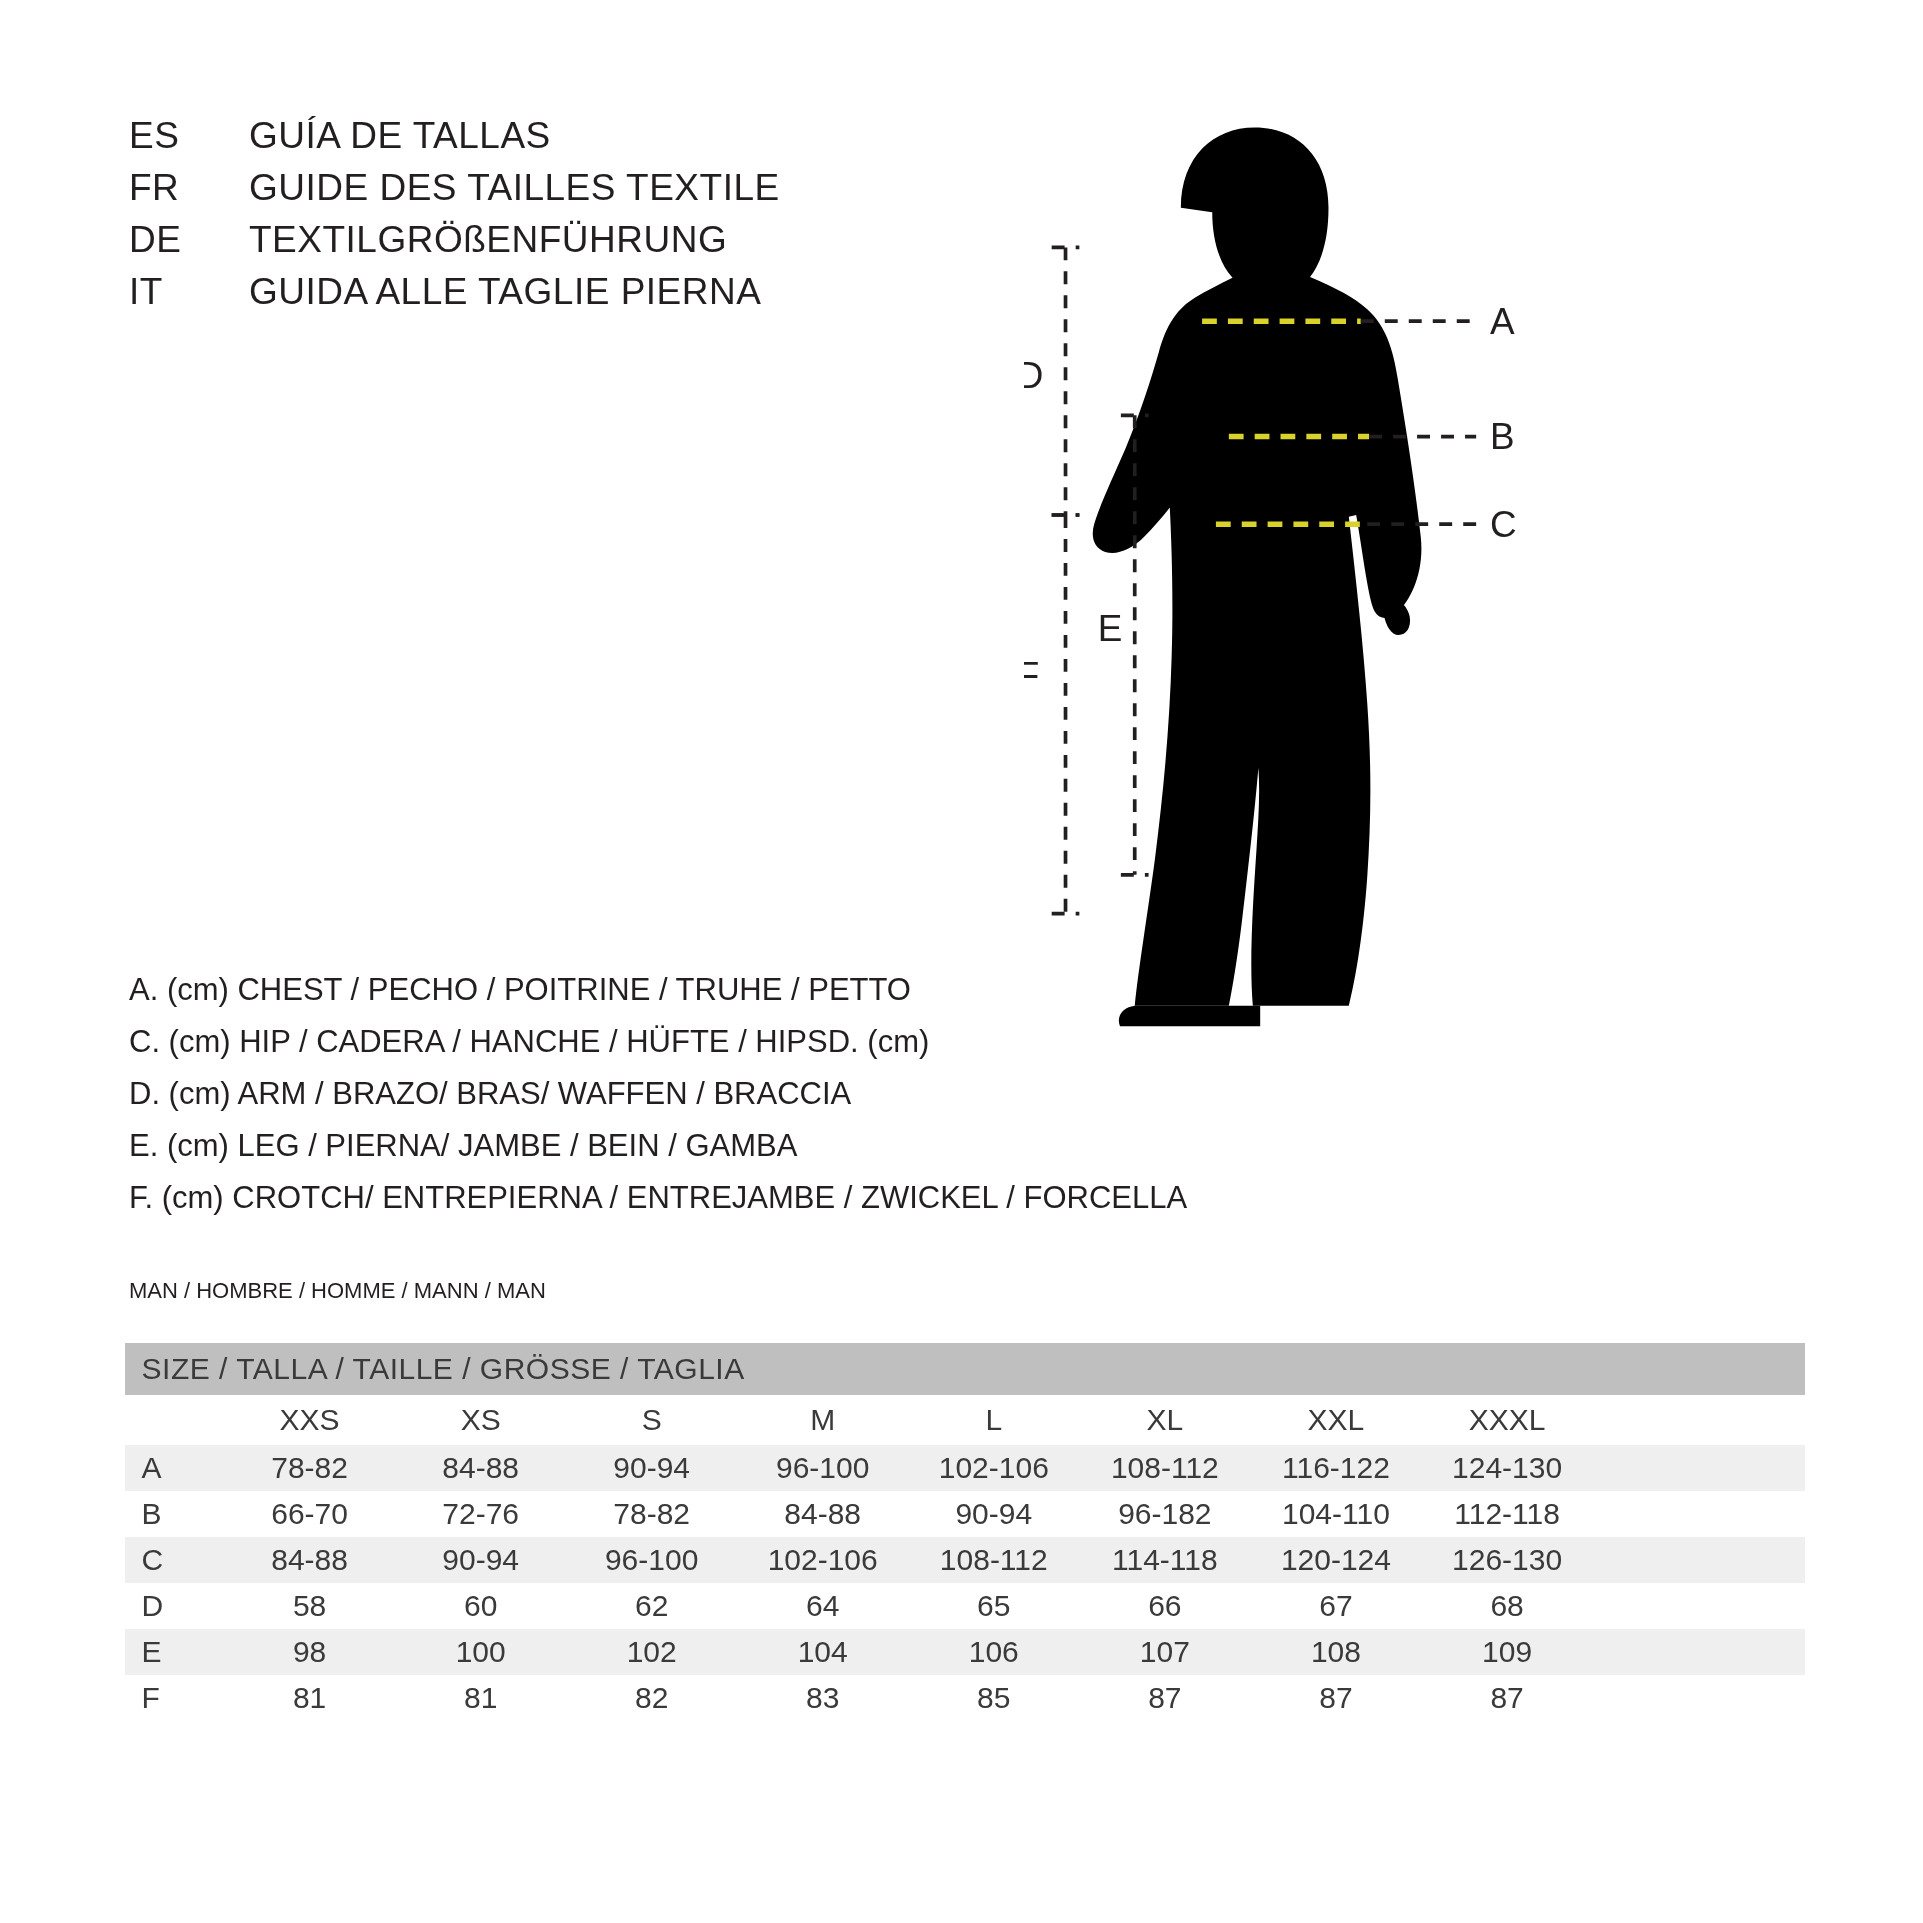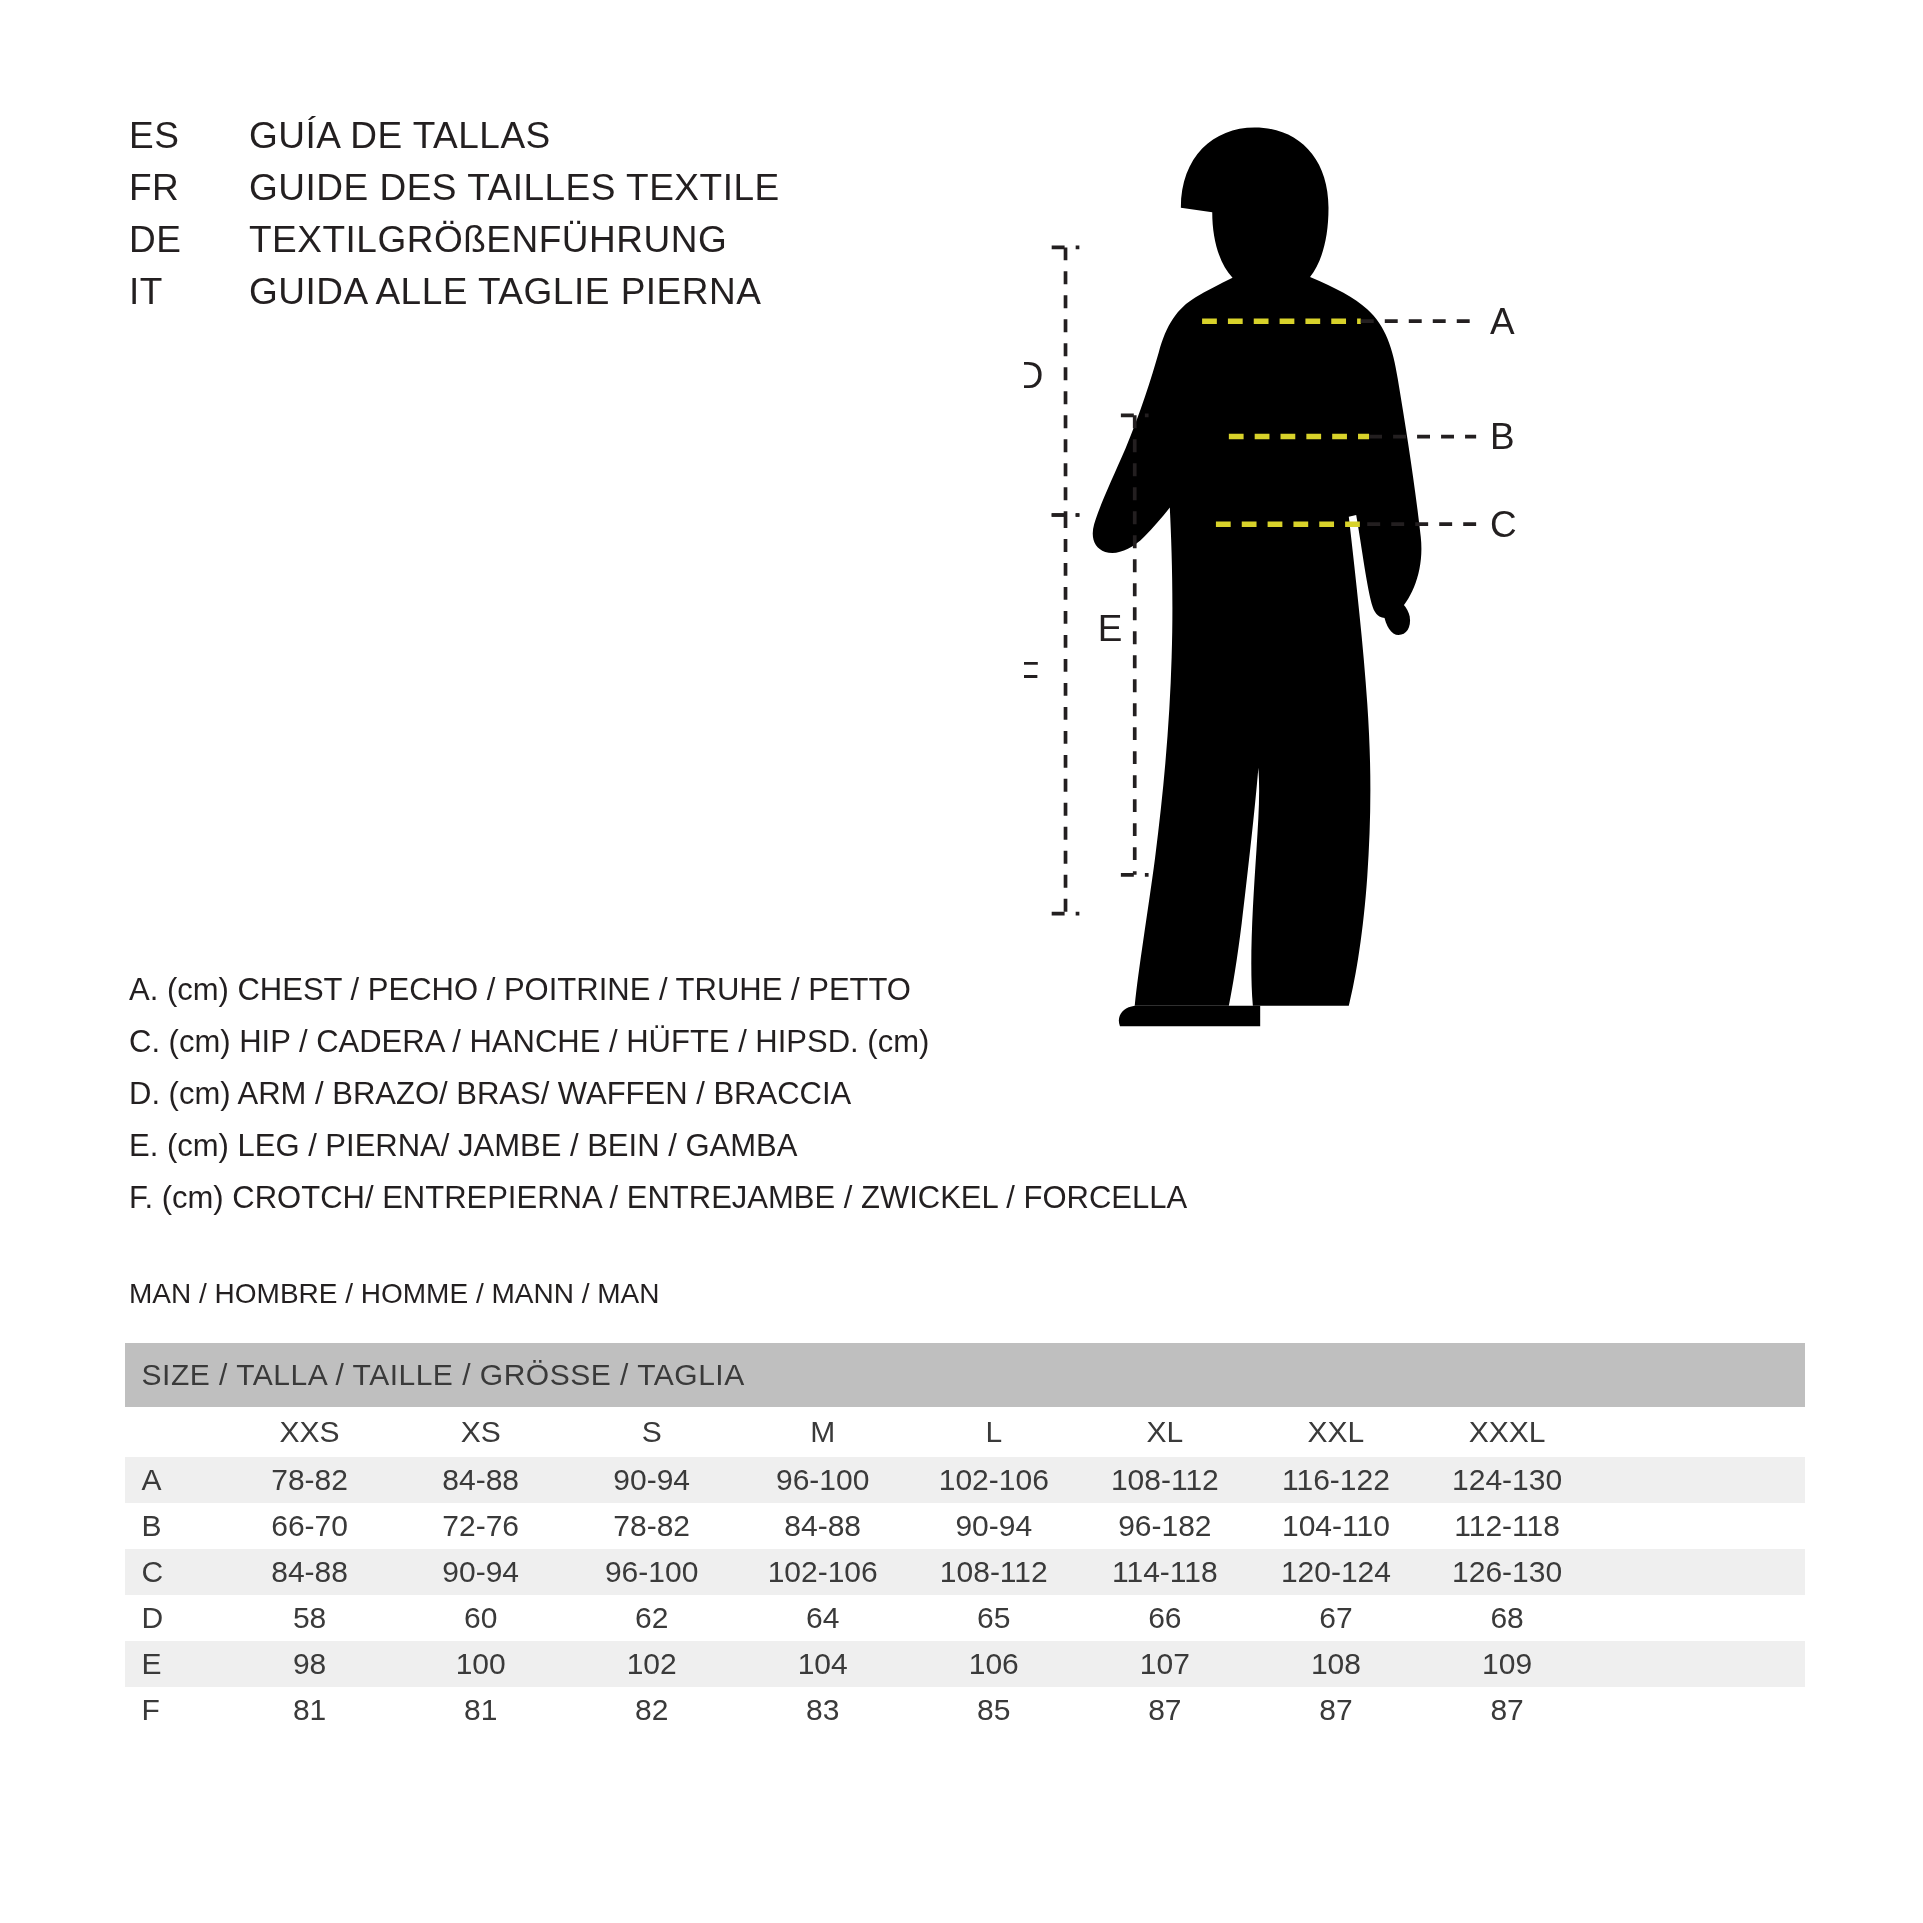--- a/index.html
+++ b/index.html
@@ -47,21 +47,21 @@
   }
   .legend-row {
     font-size: 31px;
     line-height: 52px;
     white-space: nowrap;
   }
   #gender-label {
     position: absolute;
     left: 129px;
     top: 1278px;
-    font-size: 28px;
+    font-size: 22px;
   }
 
   
   #figure-area {
     position: absolute;
     left: 1024px;
     top: 83px;
     width: 812px;
     height: 1126px;
   }
@@ -83,21 +83,21 @@
     margin: 0;
     font-weight: normal;
     text-align: center;
     height: 46px;
     color: #3a3a3a;
   }
   #size-table tr.head-row td {
     background: #bfbfbf;
     text-align: left;
     padding-left: 16.6px;
-    height: 64px;
+    height: 52px;
     font-size: 30px;
     color: #3a3a3a;
     letter-spacing: 0.5px;
   }
   #size-table tr.col-head td {
     background: #ffffff;
     height: 50px;
   }
   #size-table tr.band-odd td { background: #efefef; }
   #size-table tr.band-even td { background: #ffffff; }

